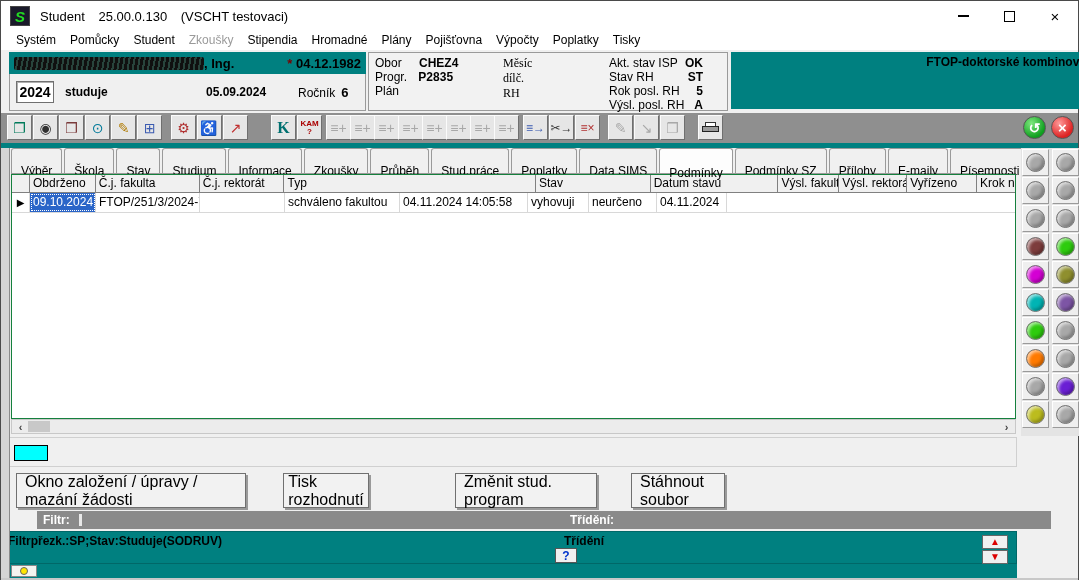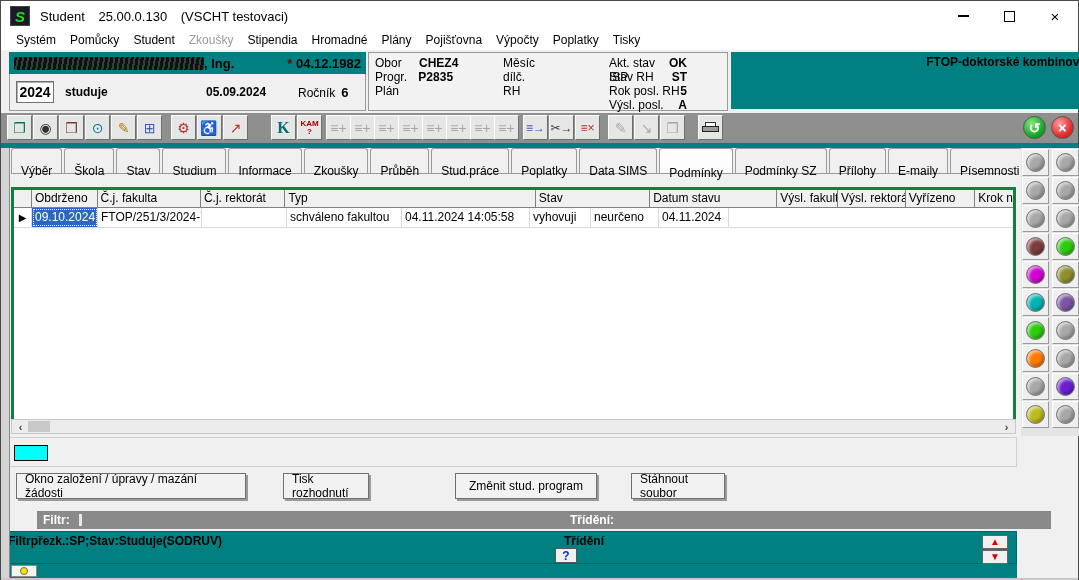--- a/index.html
+++ b/index.html
@@ -34,21 +34,21 @@
   .lbl-studuje { position:absolute; left:55px; top:11px; font-weight:bold; }
   .lbl-statdate { position:absolute; left:196px; top:11px; font-weight:bold; }
   .lbl-rocnik { position:absolute; left:288px; top:11px; }
   .lbl-rocnik b { margin-left:6px; font-size:13px; }
 
   .mid-panel { position:absolute; left:367px; top:2px; width:360px; height:59px; border:1px solid #9a9a9a; background:#f2f2f2; font-size:12px; }
   .mid-row { position:absolute; left:6px; }
   .mid-val { font-weight:bold; }
   .mp-c2 { position:absolute; left:128px; }
   .mp-c3 { position:absolute; left:240px; width:118px; display:flex; }
-  .mp-c3 .mid-val { margin-left:auto; margin-right:40px; }
+  .mp-c3 .mid-val { margin-left:auto; margin-right:24px; }
 
   .right-banner { position:absolute; left:730px; top:2px; width:349px; height:57px; background:#008080; overflow:hidden; }
   .right-banner span { position:absolute; right:-6px; top:3px; font-weight:bold; white-space:nowrap; }
 
   
   .toolbar { position:absolute; left:0; top:112px; width:100%; height:30px; background:#8f8f8f; }
   .tbtn { position:absolute; top:2px; width:25px; height:25px; background:#e6e6e6; border:1px solid; border-color:#fbfbfb #6f6f6f #6f6f6f #fbfbfb; display:flex; align-items:center; justify-content:center; font-size:14px; overflow:hidden; }
   .tbtn.small-text { font-size:8px; line-height:1; flex-direction:column; font-weight:bold; }
   .tbtn.disabled { color:#a8a8a8 !important; }
   .kbtn { font-family:"Liberation Serif", serif; font-size:16px; font-weight:bold; color:#007070; }
@@ -60,40 +60,40 @@
   .rb-green { background:radial-gradient(circle at 35% 30%, #7fe87f, #0f9f1f 70%); font-size:14px; }
   .rb-red { background:radial-gradient(circle at 35% 30%, #ff9a9a, #d22 70%); font-size:15px; }
   .teal-line { position:absolute; left:0; top:142px; width:100%; height:5px; background:#008080; }
 
   
   .tabstrip { position:absolute; left:10px; top:147px; width:1005px; height:26px; border-bottom:1px solid #9a9a9a; display:flex; align-items:flex-end; }
   .tab { height:21px; line-height:20px; padding:12px 9px; border:1px solid #9a9a9a; border-bottom:none; border-radius:3px 3px 0 0; margin-right:2px; background:#f0f0f0; white-space:nowrap; }
   .tab.active { height:25px; line-height:24px; background:#fdfdfd; position:relative; z-index:2; }
 
   
-  .grid { position:absolute; left:10px; top:173px; width:1005px; height:245px; background:#fff; border:3px solid #15803d; overflow:hidden;margin-top:13px; }
+  .grid { position:absolute; left:10px; top:173px; width:1005px; height:245px; background:#fff; border:1px solid #15803d; overflow:hidden; }
   .grid-hdr { display:flex; height:18px; background:#f0f0f0; border-bottom:1px solid #808080; }
   .gh { border-right:1px solid #808080; padding:1px 3px; white-space:nowrap; overflow:hidden; }
   .grid-row { display:flex; height:20px; border-bottom:1px solid #d8d8d8; }
   .gc { border-right:1px solid #d8d8d8; padding:2px 3px; white-space:nowrap; overflow:hidden; }
   .marker { width:18px; display:flex; align-items:center; justify-content:center; font-size:10px; }
   .sel-cell { background:#2a65c8; color:#fff; outline:1px dotted #fff; outline-offset:-2px; }
 
   
   .hscroll { position:absolute; left:10px; top:418px; width:1005px; height:15px; background:#ececec; border:1px solid #c8c8c8; }
   .hs-arrow { position:absolute; top:0; width:15px; height:13px; display:flex; align-items:center; justify-content:center; color:#444; font-size:11px; font-weight:bold; }
   .hs-thumb { position:absolute; left:16px; top:1px; width:22px; height:11px; background:#c8c8c8; }
 
   
   .legend-band { position:absolute; left:2px; top:436px; width:1014px; height:30px; background:#f0f0f0; border:1px solid #d0d0d0; }
   .swatch { position:absolute; left:10px; top:7px; width:34px; height:16px; background:#00ffff; border:1px solid #000; }
 
   
   .btn-band { position:absolute; left:2px; top:466px; width:1014px; height:42px; background:#f0f0f0; }
-  .pushbtn { position:absolute; top:6px; height:26px; background:#f2f2f2; border:1px solid #707070; box-shadow:2px 2px 0 #9a9a9a; display:flex; align-items:center; justify-content:center; font-size:12px; padding:0 8px; }
+  .pushbtn { position:absolute; top:6px; height:35px; background:#f2f2f2; border:1px solid #707070; box-shadow:2px 2px 0 #9a9a9a; display:flex; align-items:center; justify-content:center; font-size:16px; padding:0 8px; }
 
   
   .filterbar { position:absolute; left:2px; top:510px; width:1014px; height:18px; background:#8a8a8a; color:#fff; font-weight:bold;margin-left:34px; }
   .filtr-lbl { position:absolute; left:6px; top:2px; }
   .filtr-caret { position:absolute; left:42px; top:3px; width:3px; height:12px; background:#e8e8e8; }
   .trideni-lbl { position:absolute; left:533px; top:2px; }
 
   
   .statusbar { position:absolute; left:2px; top:530px; width:1014px; height:33px; background:#008080; border:1px solid #006868; }
   .status-filter { position:absolute; left:4px; top:2px; font-weight:bold; }
@@ -167,21 +167,21 @@
       <div class="lbl-statdate">05.09.2024</div>
       <div class="lbl-rocnik">
         <span>Ročník</span><b>6</b>
       </div>
     </div>
 
     <div class="mid-panel">
       <div class="mid-row" style="top:3px;">
         <span>Obor</span>
         <span class="mid-val" style="margin-left:14px;">CHEZ4</span>
-        <span class="mp-c2" style="top:0;">Měsíc dílč. RH</span>
+        <span class="mp-c2" style="top:0;font-family:Liberation Serif, serif;">Měsíc dílč. RH</span>
       </div>
       <div class="mid-row" style="top:17px;">
         <span>Progr.</span>
         <span class="mid-val" style="margin-left:8px;">P2835</span>
       </div>
       <div class="mid-row" style="top:31px;">
         <span>Plán</span>
       </div>
       <div class="mp-c3" style="top:3px;">
         <span>Akt. stav ISP</span>

